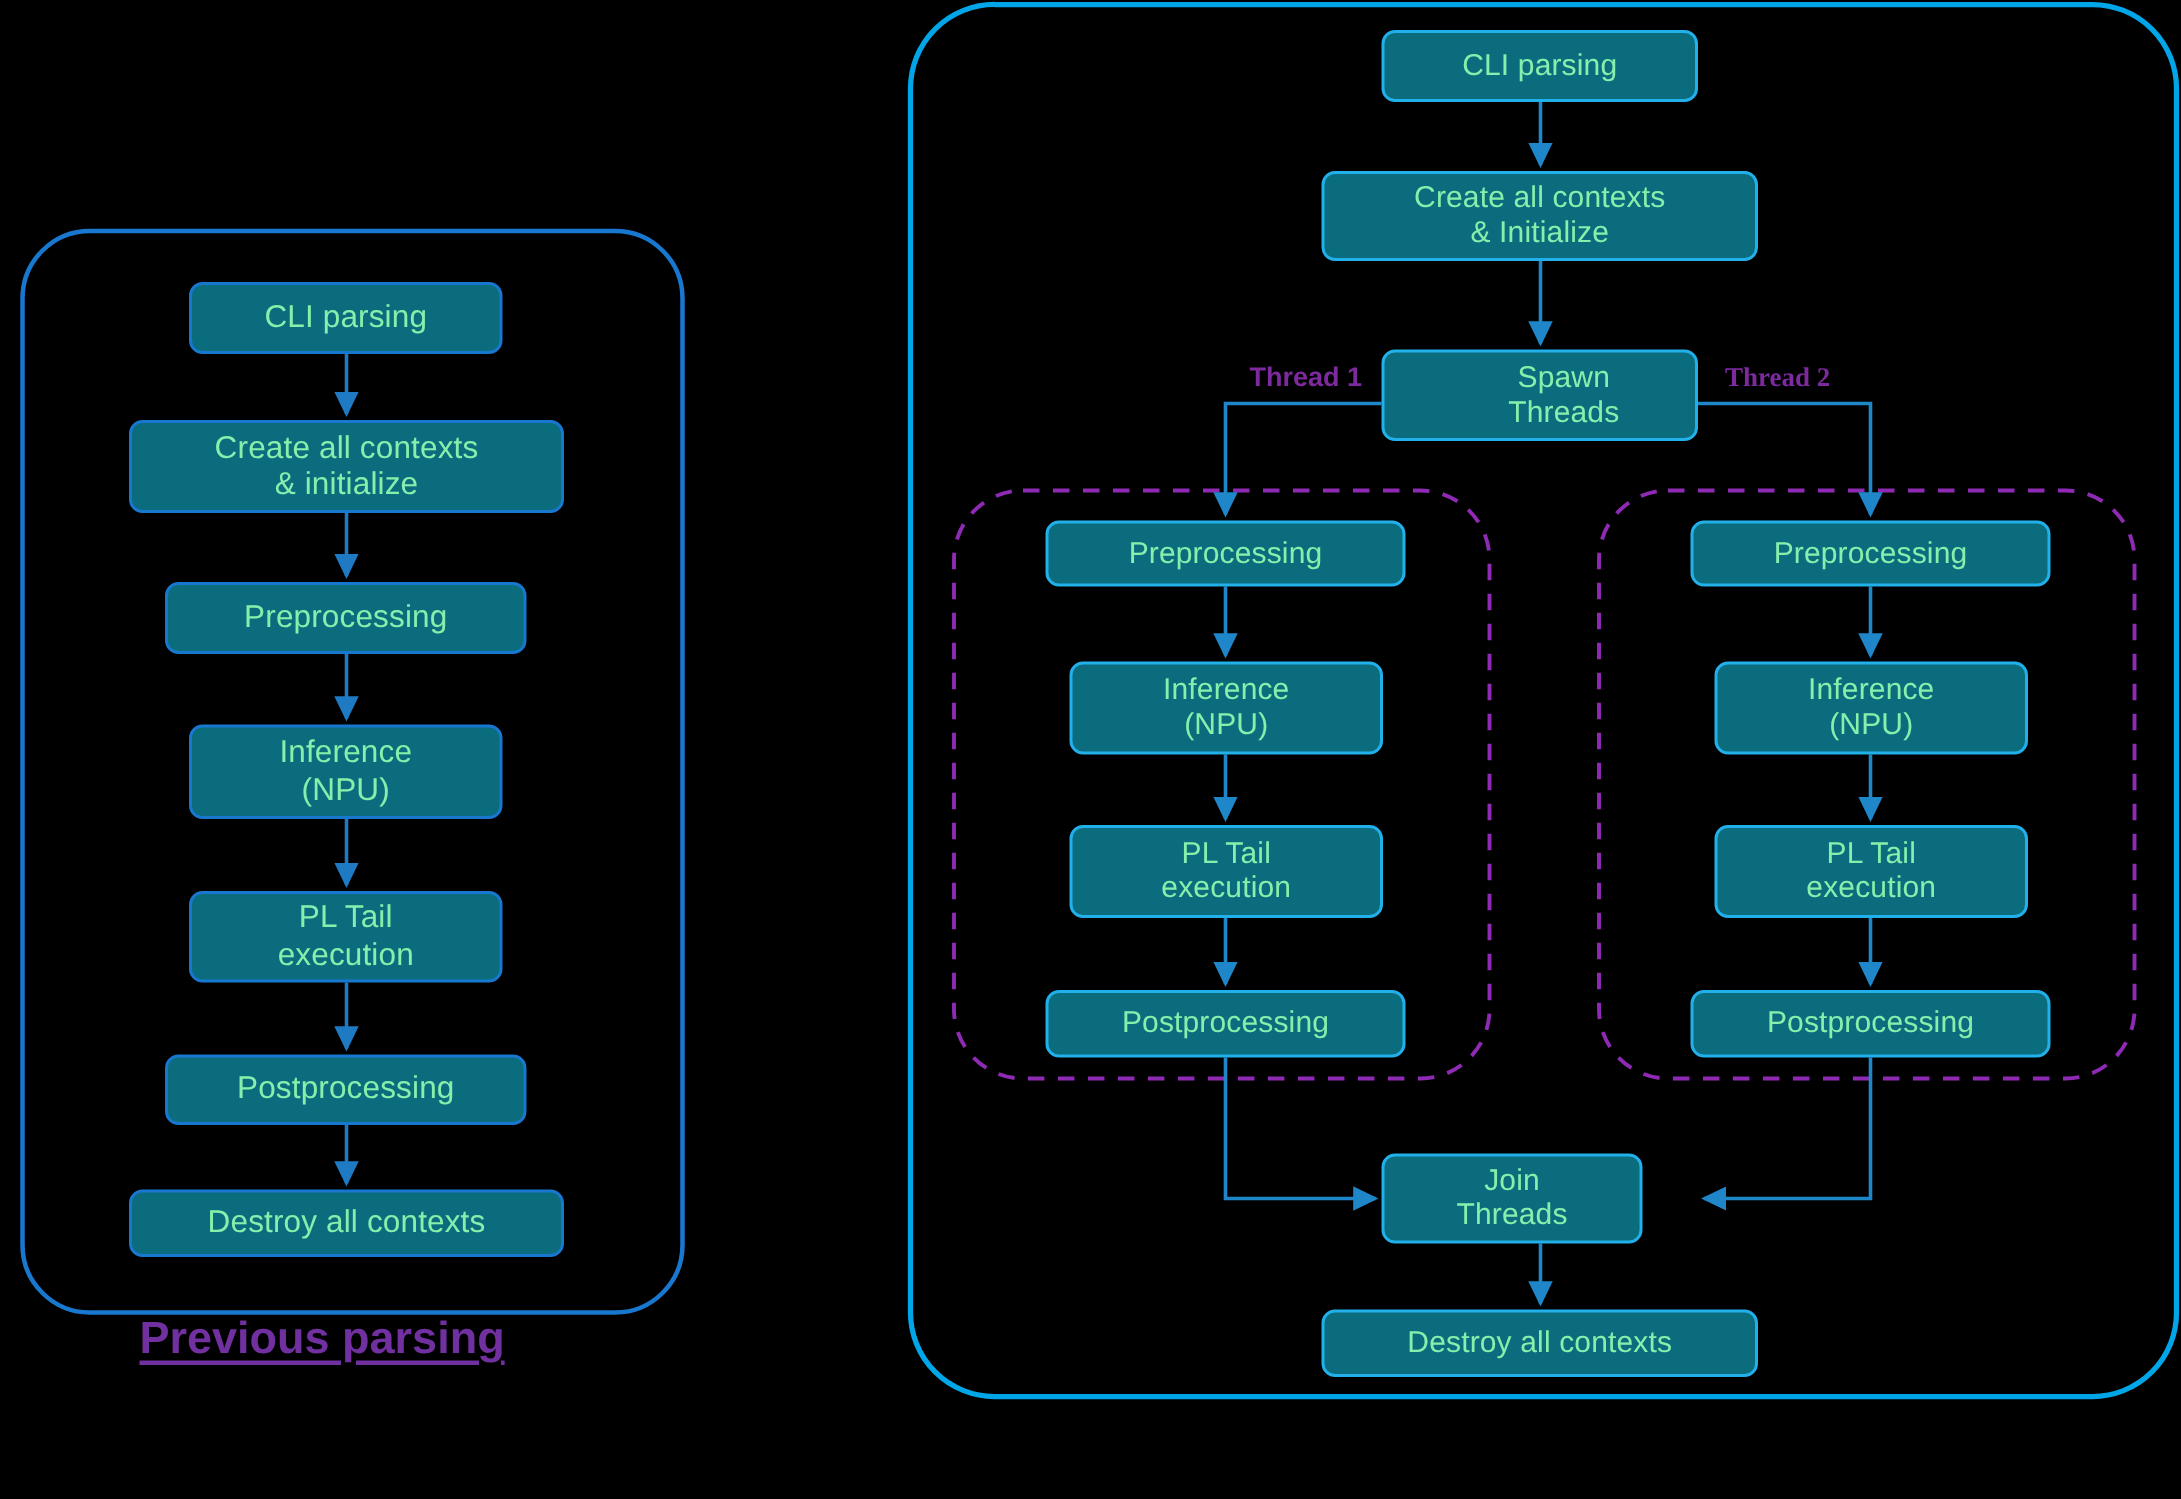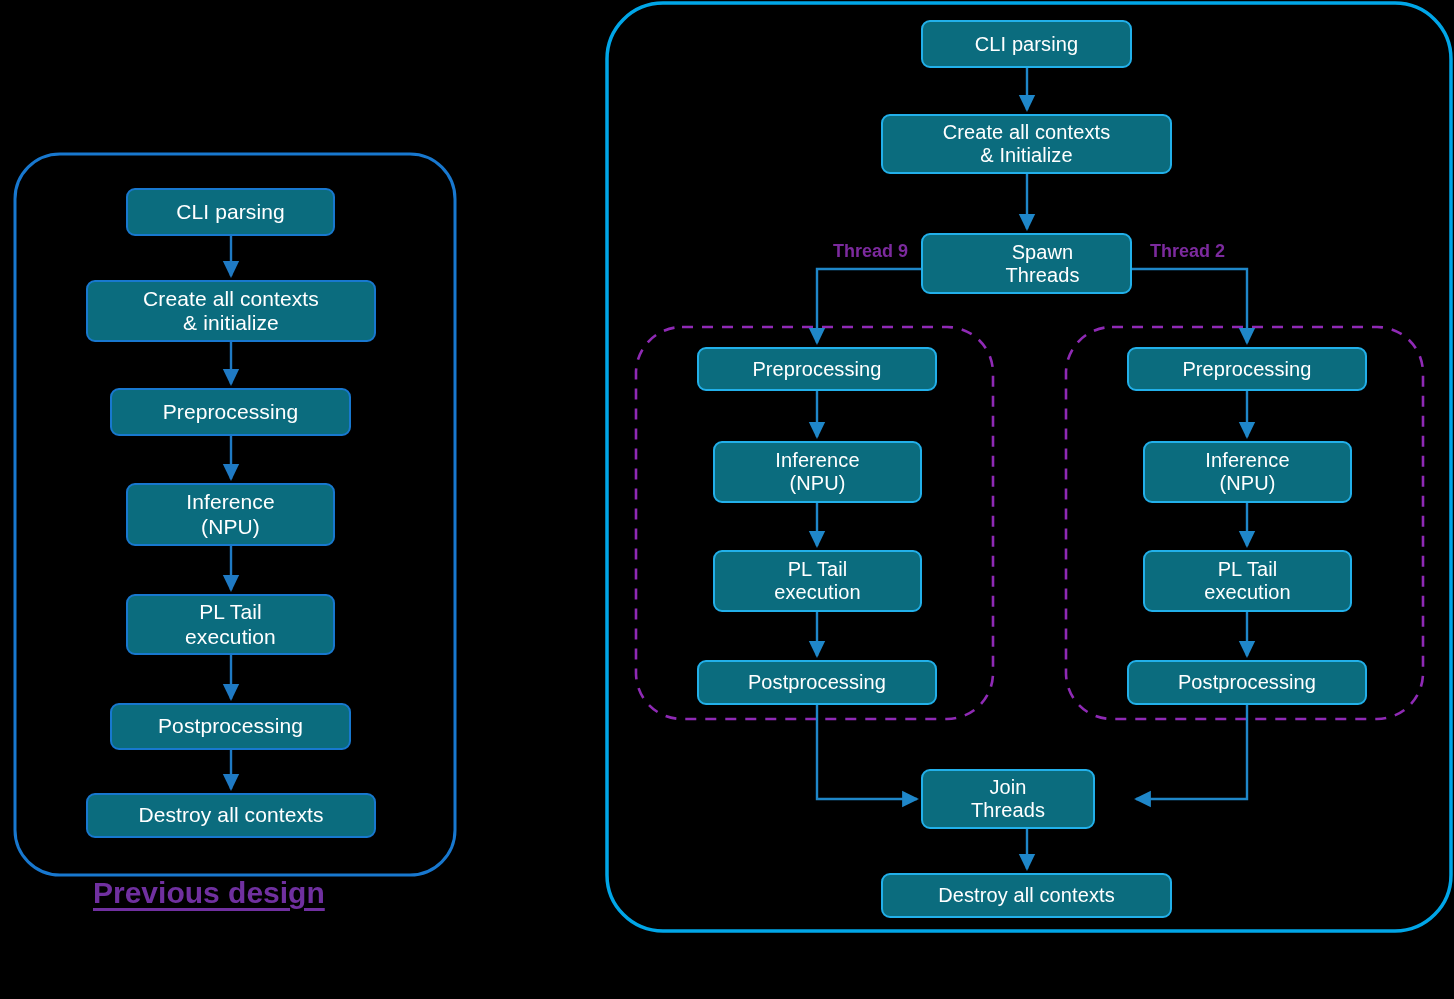--- a/index.html
+++ b/index.html
@@ -20,21 +20,21 @@
     left: 0;
     top: 0;
     width: 1454px;
     height: 999px;
     pointer-events: none;
   }
   .node {
     position: absolute;
     box-sizing: border-box;
     background: #0b6c7e;
-    color: #ffffff;
+    color: #86efac;
     display: flex;
     align-items: center;
     justify-content: center;
     text-align: center;
     border-radius: 9px;
     line-height: 1.15;
     white-space: pre-line;
     letter-spacing: 0.1px;
   }
   .node.left-style {
@@ -126,21 +126,21 @@
   <div class="node left-style" style="left:126px;top:483px;width:209px;height:63px;">Inference
 (NPU)</div>
 
   <div class="node left-style" style="left:126px;top:594px;width:209px;height:61px;">PL Tail
 execution</div>
 
   <div class="node left-style" style="left:110px;top:703px;width:241px;height:47px;">Postprocessing</div>
 
   <div class="node left-style" style="left:86px;top:793px;width:290px;height:45px;">Destroy all contexts</div>
 
-  <div class="caption left-cap" style="left:93px;top:876px;">Previous design</div>
+  <div class="caption left-cap" style="left:93px;top:876px;">Previous parsing</div>
 
   <div class="node right-style" style="left:921px;top:20px;width:211px;height:48px;">CLI parsing</div>
 
   <div class="node right-style" style="left:881px;top:114px;width:291px;height:60px;">Create all contexts
 &amp; Initialize</div>
 
   <div class="node right-style" style="left:921px;top:233px;width:211px;height:61px;padding-left:32px;">Spawn
 Threads</div>
 
   <div class="node right-style" style="left:697px;top:347px;width:240px;height:44px;">Preprocessing</div>
@@ -161,18 +161,18 @@
   <div class="node right-style" style="left:1143px;top:550px;width:209px;height:62px;">PL Tail
 execution</div>
 
   <div class="node right-style" style="left:1127px;top:660px;width:240px;height:45px;">Postprocessing</div>
 
   <div class="node right-style" style="left:921px;top:769px;width:174px;height:60px;">Join
 Threads</div>
 
   <div class="node right-style" style="left:881px;top:873px;width:291px;height:45px;">Destroy all contexts</div>
 
-  <div class="thread-label" style="left:833px;top:241px;">Thread 9</div>
+  <div class="thread-label" style="left:833px;top:241px;">Thread 1</div>
 
-  <div class="thread-label" style="left:1150px;top:241px;">Thread 2</div>
+  <div class="thread-label" style="left:1150px;top:241px;font-family:Liberation Serif, serif;">Thread 2</div>
 
 
 </div>
 
 </body></html>

